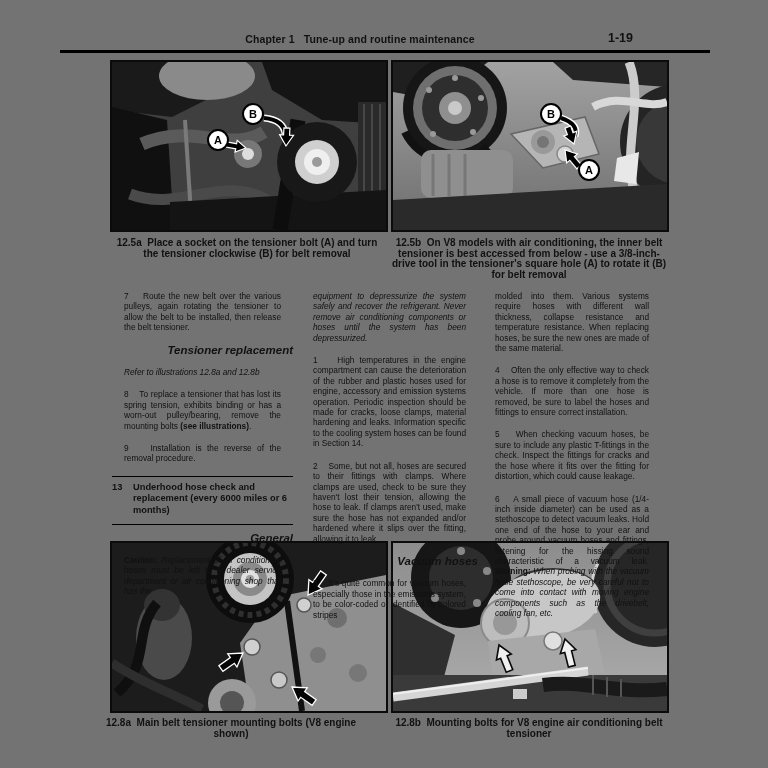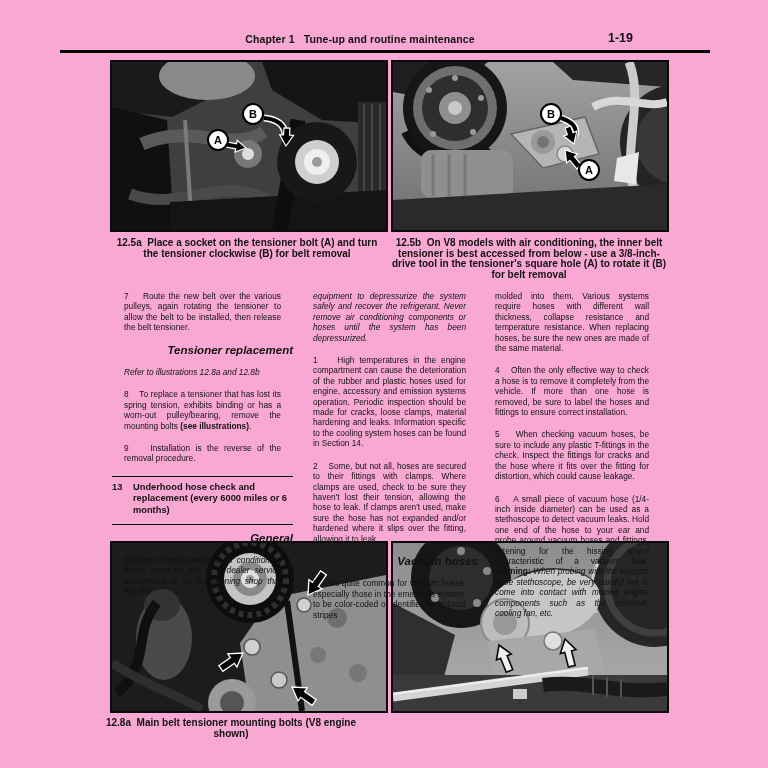--- a/index.html
+++ b/index.html
@@ -1,16 +1,16 @@
 <!DOCTYPE html>
 <html><head>
 <meta charset="utf-8">
 <style>
   html,body{margin:0;padding:0;background:#fff;}
-  .page{position:relative;width:768px;height:768px;background:#f9a8d4;overflow:hidden;
+  .page{position:relative;width:768px;height:768px;background:#737373;overflow:hidden;
         font-family:"Liberation Sans",sans-serif;color:#111;}
   
   .chapter-title{position:absolute;top:33px;left:110px;width:500px;text-align:center;
                  font-weight:bold;font-size:10.5px;letter-spacing:.1px;}
   .page-number{position:absolute;top:31px;left:608px;font-weight:bold;font-size:12.5px;}
   .header-rule{position:absolute;top:50px;left:60px;width:650px;height:2.5px;background:#000;}
   
   .fig{position:absolute;border:2px solid #0b0b0b;width:274px;height:168px;background:#333;}
   .fig svg{display:block;}
   #fig-a{left:110px;top:60px;}
@@ -211,20 +211,21 @@
       </g>
       <g>
         <path d="M0,0 L8,13 L3.5,13 L3.5,28 L-3.5,28 L-3.5,13 L-8,13 Z" transform="translate(172,96) rotate(-14)" fill="#f0f0f0" stroke="#0a0a0a" stroke-width="1.6"></path>
       </g>
     </svg>
   </div>
 
   <div class="fig-caption" id="cap-a">12.5a&nbsp; Place a socket on the tensioner bolt (A) and turn the tensioner clockwise (B) for belt removal</div>
   <div class="fig-caption" id="cap-b">12.5b&nbsp; On V8 models with air conditioning, the inner belt tensioner is best accessed from below - use a 3/8-inch-drive tool in the tensioner's square hole (A) to rotate it (B) for belt removal</div>
   <div class="fig-caption" id="cap-c">12.8a&nbsp; Main belt tensioner mounting bolts (V8 engine shown)</div>
+  <div class="fig-caption" id="cap-d">12.8b&nbsp; Mounting bolts for V8 engine air conditioning belt tensioner</div>
 
   <div class="col" id="col1">
     <p>7&nbsp;&nbsp;&nbsp;&nbsp;Route the new belt over the various pulleys, again rotating the tensioner to allow the belt to be installed, then release the belt tensioner.</p>
     <h3 class="subhead">Tensioner replacement</h3>
     <p class="refer">Refer to illustrations 12.8a and 12.8b</p>
     <p><span>8&nbsp;&nbsp;&nbsp;&nbsp;To replace a tensioner that has lost its spring tension, exhibits binding or has a worn-out pulley/bearing, remove the mounting bolts </span><span class="b">(see illustrations)</span><span>.</span></p>
     <p>9&nbsp;&nbsp;&nbsp;&nbsp;Installation is the reverse of the removal procedure.</p>
     <div class="section-box">
       <span class="section-num">13</span>
       <span>Underhood hose check and replacement (every 6000 miles or 6 months)</span>

